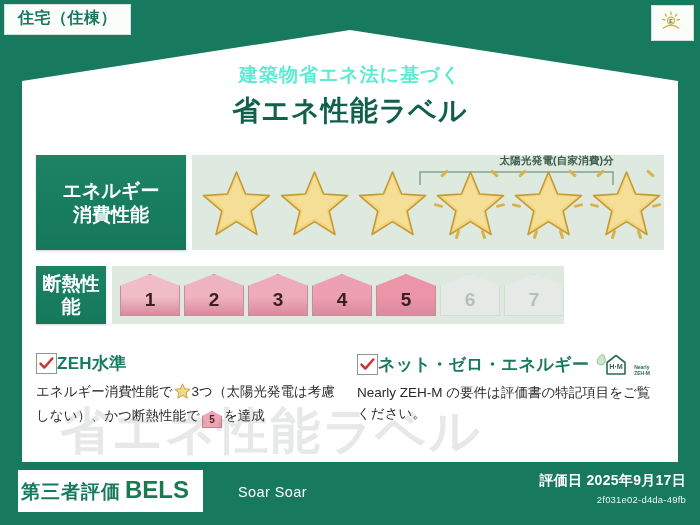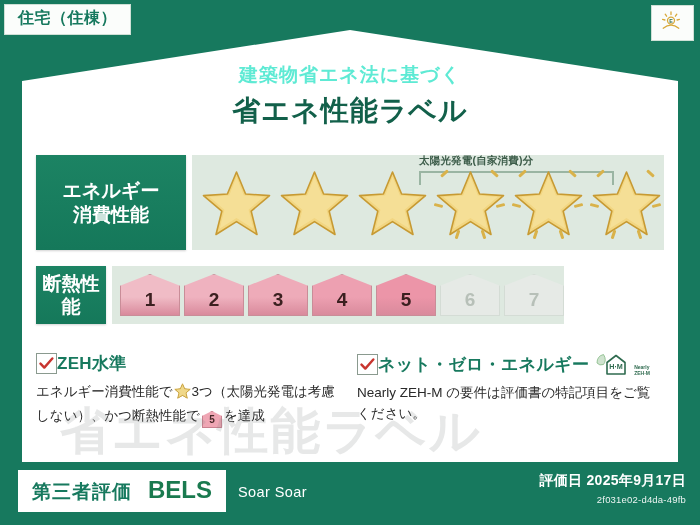--- a/index.html
+++ b/index.html
@@ -57,21 +57,21 @@
     flex:1;background:#dee9e0;margin-left:6px;position:relative;
     display:flex;align-items:center;
   }
   
   #stars-wrap{display:flex;align-items:center;gap:5px;padding-left:8px;width:100%;}
   .star-cell{position:relative;width:73px;height:70px;}
   .sparkle{position:absolute;background:#d9b24a;border-radius:1px;}
   
   #solar-bracket{position:absolute;left:227px;top:16px;width:195px;height:14px;
     border:2px solid #9ab5a3;border-bottom:none;box-sizing:border-box;}
-  #solar-bracket-label{position:absolute;left:227px;top:-1px;width:195px;text-align:left;
+  #solar-bracket-label{position:absolute;left:227px;top:-1px;width:195px;text-align:right;
     font-size:10.5px;color:#3c5c49;font-weight:bold;letter-spacing:.2px;}
   
   #levels-wrap{display:flex;align-items:center;gap:4px;padding-left:8px;}
   .level-badge{
     position:relative;width:60px;height:42px;
     display:flex;align-items:flex-end;justify-content:center;
     font-size:19px;font-weight:bold;padding-bottom:4px;box-sizing:border-box;
     clip-path:polygon(0% 28%, 50% 0%, 100% 28%, 100% 100%, 0% 100%);
   }
   .level-badge.on{color:#3b2020;border:1px solid #c98d98;}
@@ -92,21 +92,21 @@
     width:18px;height:15px;background:#efa6b4;border:1px solid #c9818f;
     clip-path:polygon(0% 30%, 50% 0%, 100% 30%, 100% 100%, 0% 100%);
     font-size:10px;font-weight:bold;color:#4a2a2a;text-align:center;line-height:16px;
   }
   #zehm-logo{display:inline-flex;align-items:flex-end;gap:2px;margin-left:5px;vertical-align:-5px;}
   #zehm-logo .lg-sub{font-size:5px;color:#2f6b4f;font-weight:bold;line-height:1.25;}
   
   #footer{position:absolute;left:0;bottom:0;width:700px;height:63px;background:#17795e;z-index:7;}
   #bels-box{
     position:absolute;left:18px;top:8px;background:#ffffff;
-    padding:6px 14px 7px 14px;display:flex;align-items:baseline;gap:16px;justify-content:flex-end;
+    padding:6px 14px 7px 3px;display:flex;align-items:baseline;gap:4px;justify-content:flex-end;
   }
   #bels-jp{font-size:19px;font-weight:bold;color:#17795e;letter-spacing:1px;}
   #bels-en{font-size:24px;font-weight:bold;color:#1a7a4f;letter-spacing:0px;}
   #bell-soar{position:absolute;left:238px;top:22px;font-size:14.5px;color:#ffffff;letter-spacing:.4px;}
   #footer-right{position:absolute;right:14px;top:10px;text-align:right;color:#ffffff;}
   #eval-date{font-size:14px;font-weight:bold;letter-spacing:.3px;margin-left:8px;}
   #eval-id{font-size:9.5px;margin-top:4px;opacity:.92;letter-spacing:.2px;}
   
   #watermark{
     position:absolute;left:60px;top:398px;width:640px;

